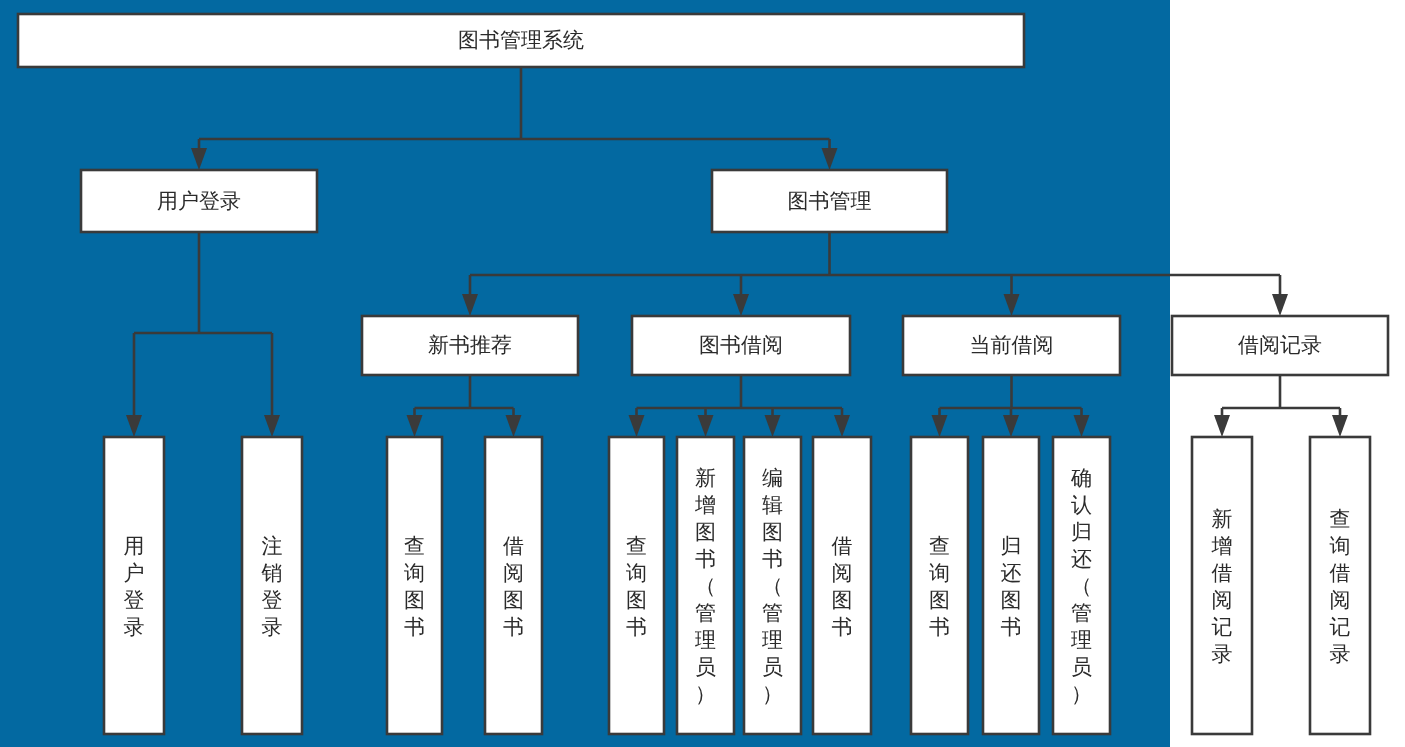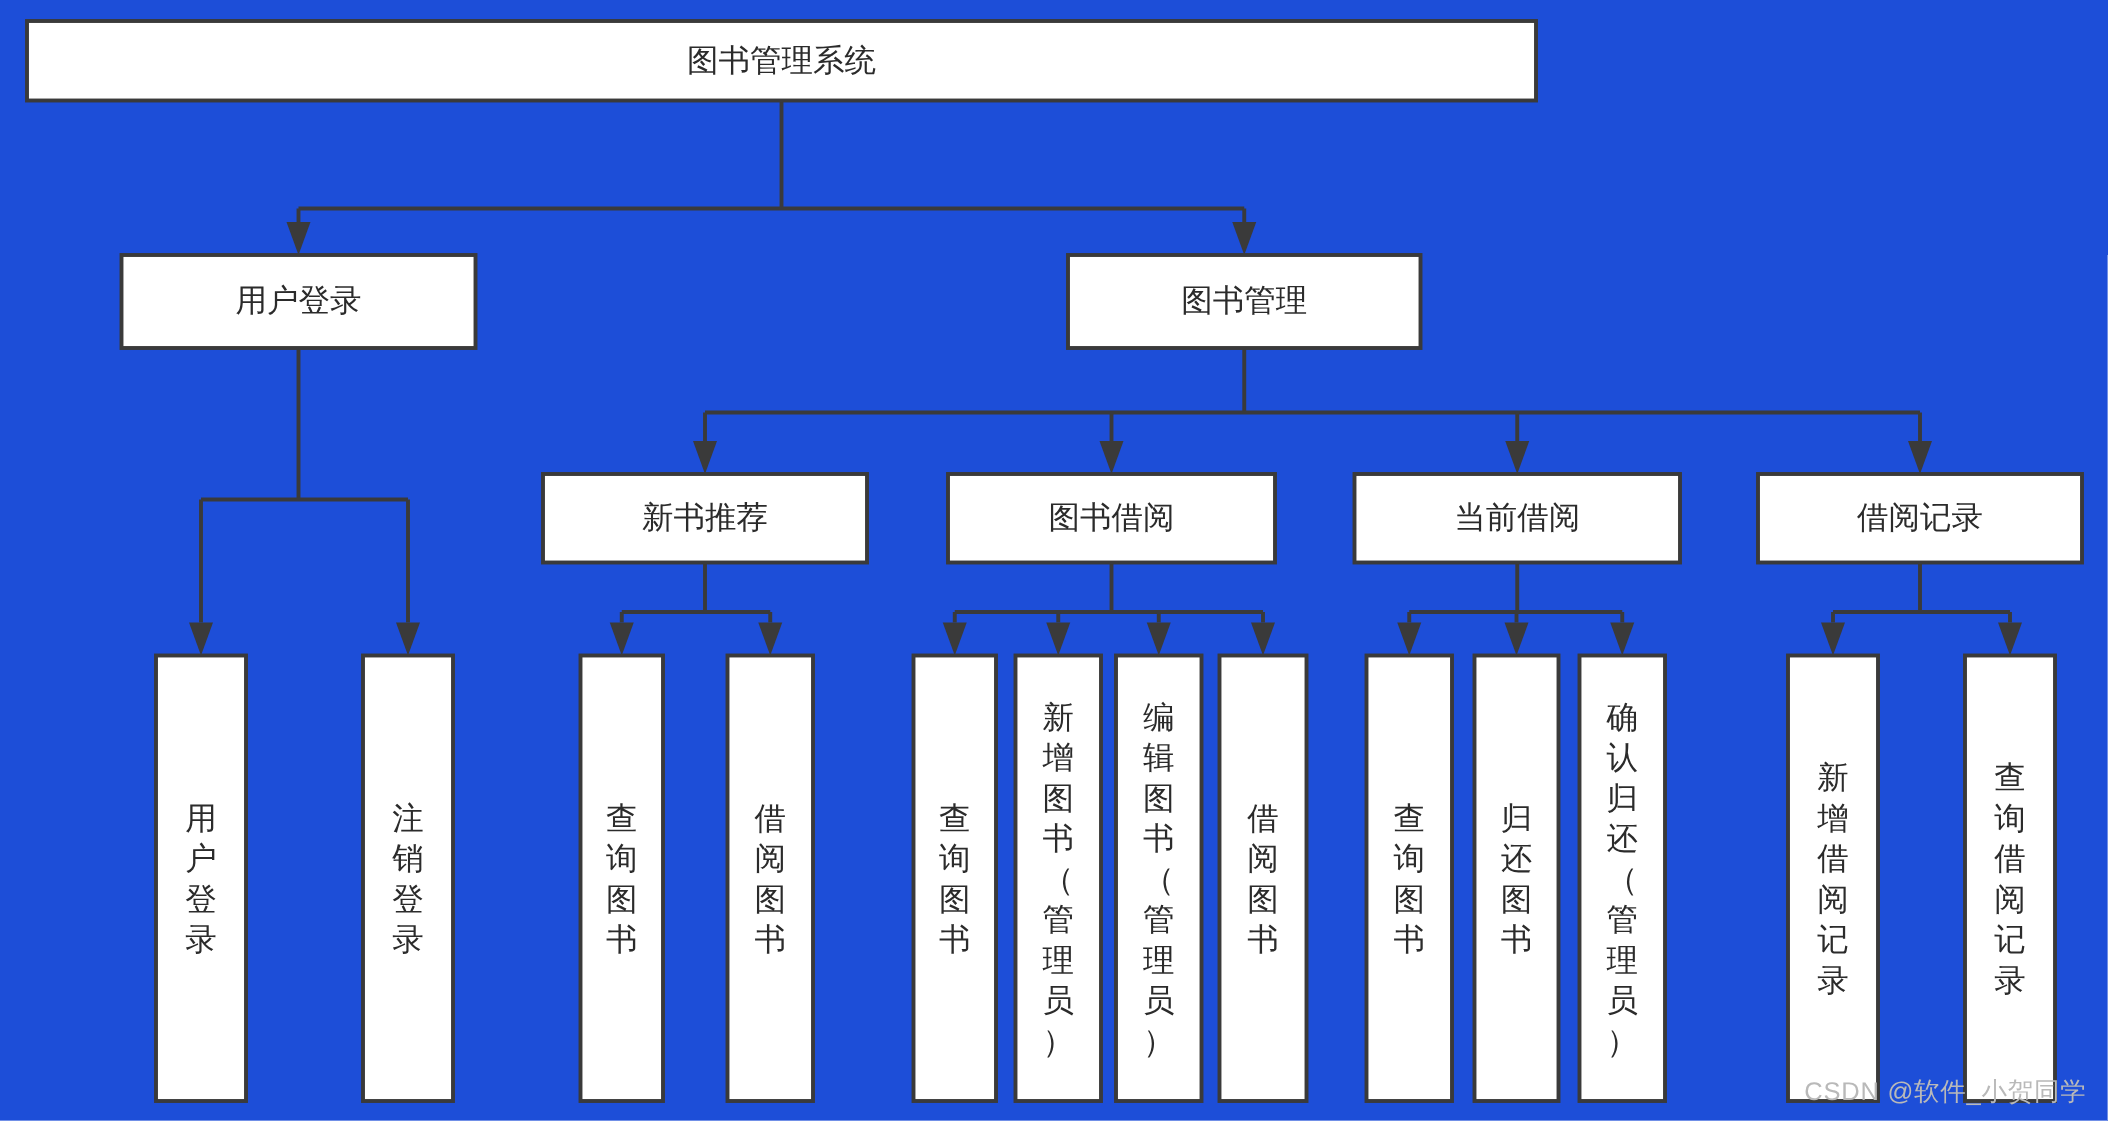--- a/index.html
+++ b/index.html
@@ -9,23 +9,23 @@
     background: #ffffff;
   }
   body {
     width: 1405px;
     height: 747px;
     overflow: hidden;
     font-family: "Liberation Sans", "DejaVu Sans", sans-serif;
   }
   #diagram-root {
     position: relative;
-    width: 1405px;
+    width: 1170px;
     height: 747px;
-    background: #1d4ed8;
+    background: #0369a1;
   }
   svg.diagram-canvas {
     position: absolute;
     left: 0;
     top: 0;
     width: 1405px;
     height: 747px;
     display: block;
   }
   .node-box {
@@ -217,14 +217,13 @@
         <g>
           <rect x="1192" y="437" width="60" height="297" class="node-box"></rect>
           <text x="1222" class="node-label-v" font-size="22"><tspan x="1222" y="525.56">新</tspan><tspan x="1222" y="552.56">增</tspan><tspan x="1222" y="579.56">借</tspan><tspan x="1222" y="606.56">阅</tspan><tspan x="1222" y="633.56">记</tspan><tspan x="1222" y="660.56">录</tspan></text>
         </g>
         <g>
           <rect x="1310" y="437" width="60" height="297" class="node-box"></rect>
           <text x="1340" class="node-label-v" font-size="22"><tspan x="1340" y="525.56">查</tspan><tspan x="1340" y="552.56">询</tspan><tspan x="1340" y="579.56">借</tspan><tspan x="1340" y="606.56">阅</tspan><tspan x="1340" y="633.56">记</tspan><tspan x="1340" y="660.56">录</tspan></text>
         </g>
       </g>
   </svg>
-  <div class="watermark-text">CSDN @软件_小贺同学</div>
 </div>
 
 </body></html>

